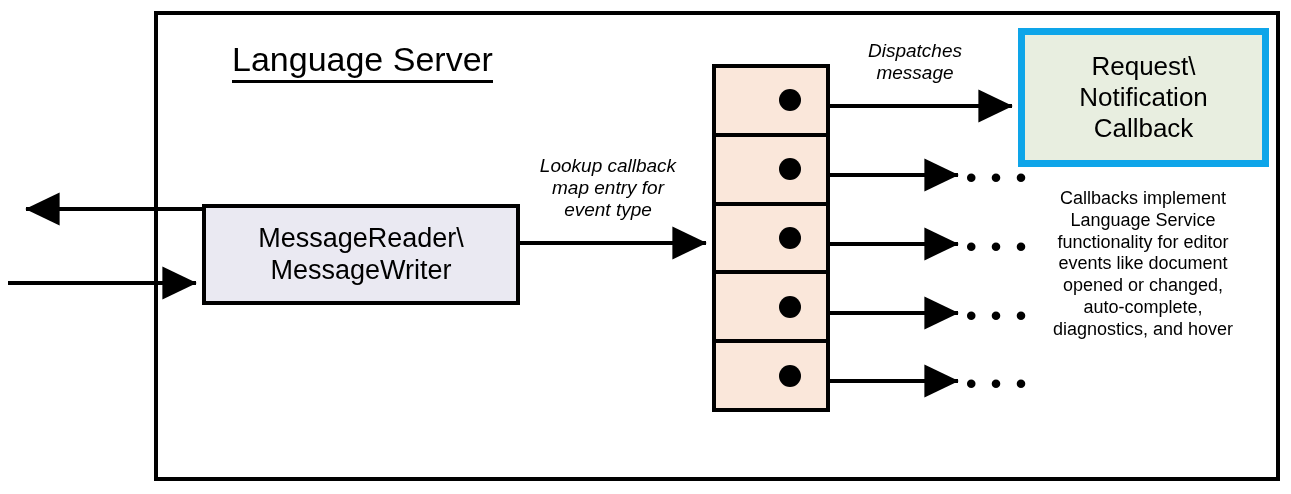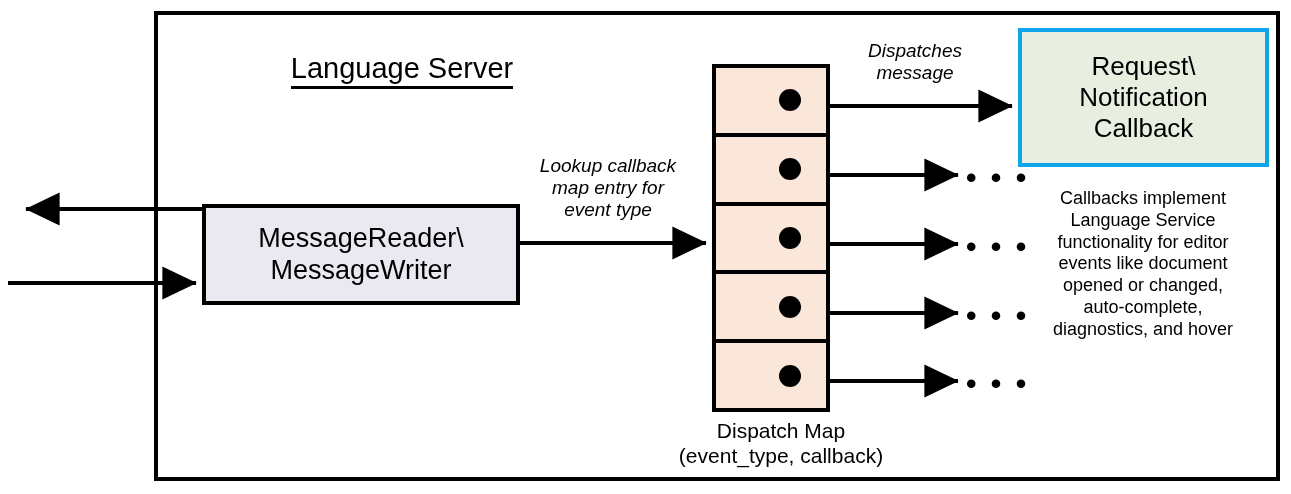--- a/index.html
+++ b/index.html
@@ -35,24 +35,24 @@
     position: absolute;
     text-align: center;
     line-height: 1.17;
     white-space: pre-line;
     color: #000000;
   }
   .italic { font-style: italic; }
 
   #server-title {
     left: 232px;
-    top: 52px;
+    top: 40px;
     width: 340px;
-    font-size: 29px;
-    text-align: center;
+    font-size: 34px;
+    text-align: left;
   }
   #server-title span.ul {
     border-bottom: 3px solid #000;
     padding-bottom: 2px;
   }
 
   
   #msg-box {
     position: absolute;
     left: 202px;
@@ -141,21 +141,21 @@
   }
 
   
   #callback-box {
     position: absolute;
     left: 1018px;
     top: 28px;
     width: 251px;
     height: 139px;
     background: #e8eee0;
-    border: 4px solid #0ea5e9;
+    border: 7px solid #0ea5e9;
     box-sizing: border-box;
     display: flex;
     align-items: center;
     justify-content: center;
   }
   #callback-box-label {
     font-size: 26px;
     line-height: 1.2;
     text-align: center;
     white-space: pre-line;
@@ -257,22 +257,20 @@
     <div class="map-row">
         <span class="map-dot"></span>
       </div>
     <div class="map-row">
         <span class="map-dot"></span>
       </div>
     <div class="map-row">
         <span class="map-dot"></span>
       </div>
   </div>
-  <div class="txt" id="dispatch-map-caption">Dispatch Map
-(event_type, callback)</div>
 
   <div class="ellipsis" style="left:966px; top:163px;">• • •</div>
   <div class="ellipsis" style="left:966px; top:232px;">• • •</div>
   <div class="ellipsis" style="left:966px; top:301px;">• • •</div>
   <div class="ellipsis" style="left:966px; top:369px;">• • •</div>
 
   <div id="callback-box">
     <div id="callback-box-label">Request\
 Notification
 Callback</div>

